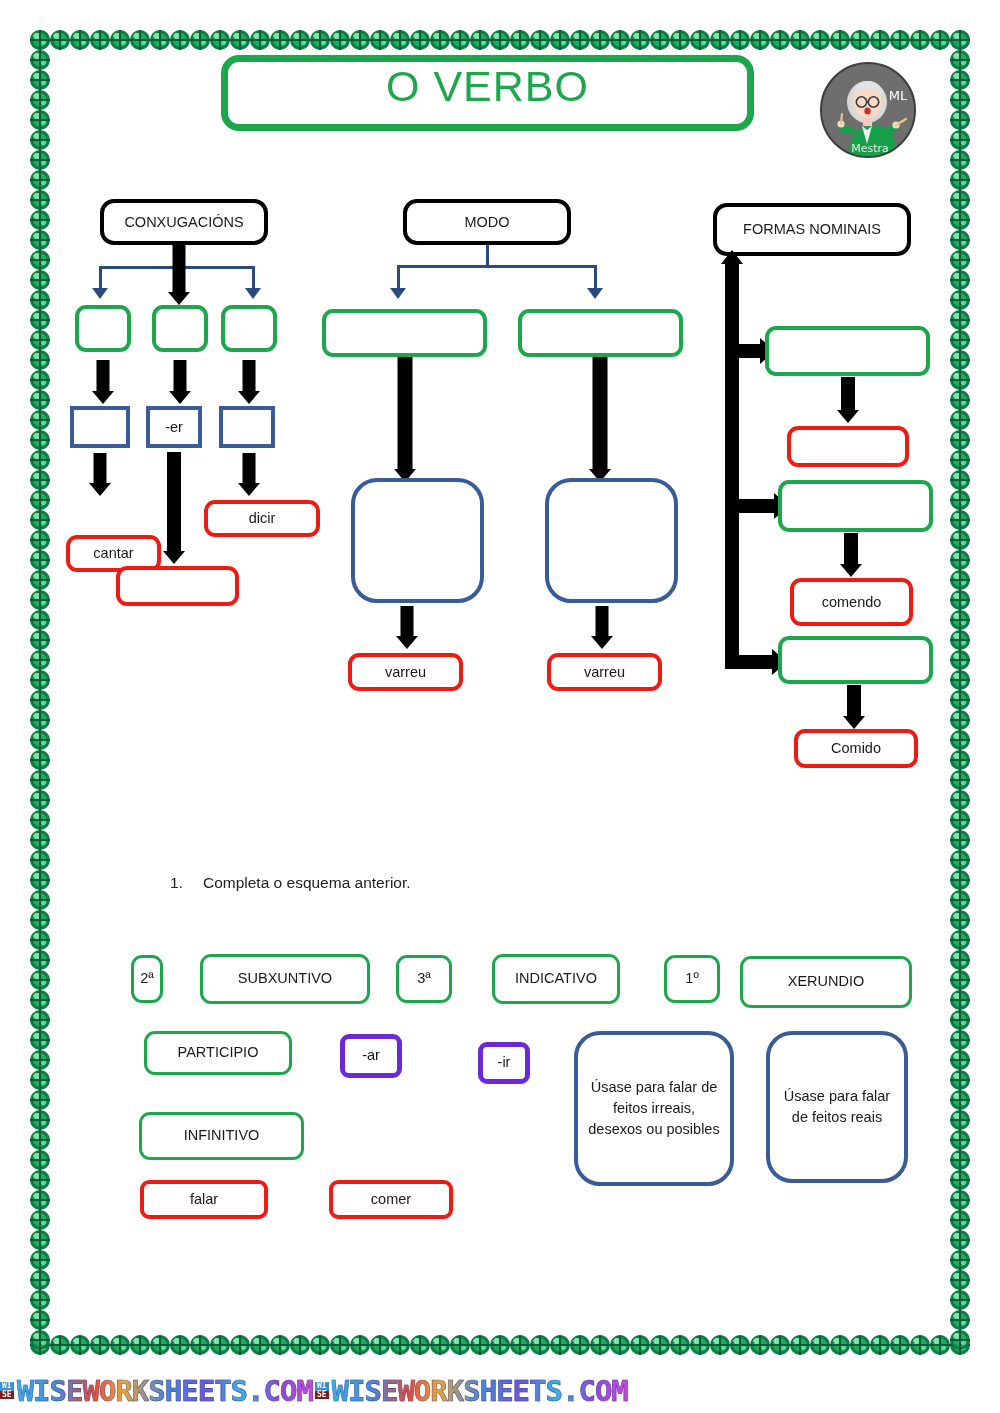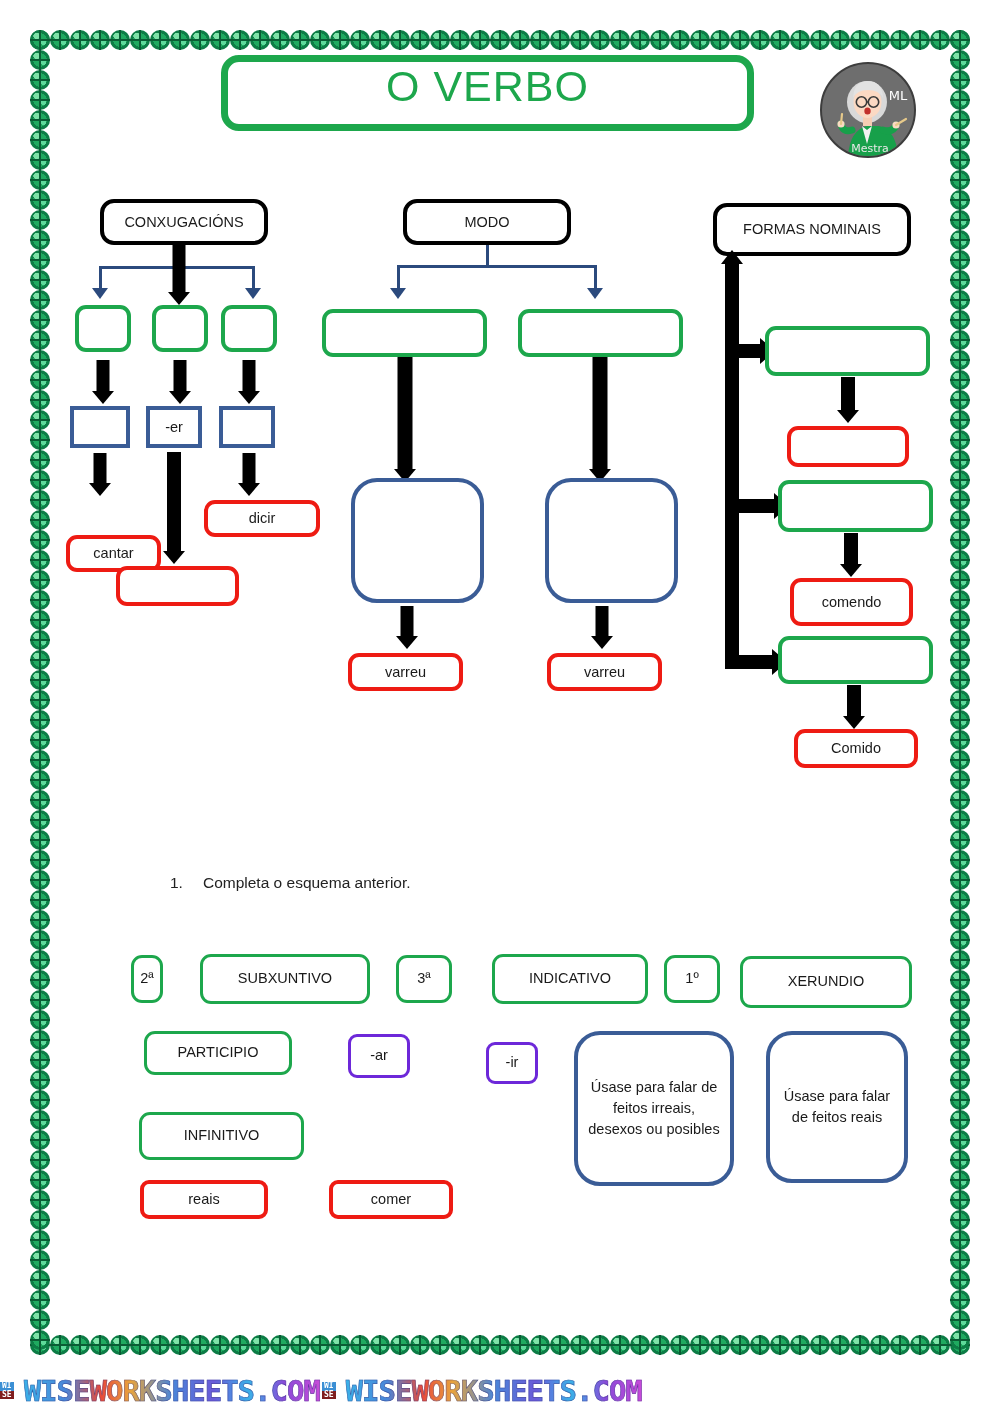--- a/index.html
+++ b/index.html
@@ -166,40 +166,40 @@
     align-items: center;
     justify-content: center;
     text-align: center;
     background: #fff;
     color: #1a1a1a;
     font-size: 14.5px;
     line-height: 1.45;
     padding: 2px 6px;
   }
   .wb-green { border: 3px solid #1DA74C; border-radius: 11px; }
-  .wb-blue  { border: 3px solid #6d28d9; border-radius: 9px; margin-left: 8px; }
+  .wb-blue  { border: 5px solid #6d28d9; border-radius: 9px; }
   .wb-blue-lg { border: 4px solid #3A5C96; border-radius: 26px; }
   .wb-red   { border: 4px solid #EE1B13; border-radius: 9px; }
 
   
   .footer {
     position: absolute;
     left: 0; top: 1368px;
     width: 1000px; height: 45px;
     display: flex;
     align-items: center;
     gap: 2px;
   }
   .wm-unit { display: flex; align-items: center; }
   .wm-badge {
     display: flex; flex-direction: column;
     font-size: 8px; font-weight: bold;
     font-family: "DejaVu Sans Mono", monospace;
     line-height: 1.05;
-    margin-right: 10px;
+    margin-right: 3px;
   }
   .wm-badge span { padding: 0 2px; color: #fff; }
   .wm-w { background: #3b8fd4; }
   .wm-s { background: #7f1d1d; }
   .wm-text {
     font-family: "DejaVu Sans Mono", monospace;
     font-size: 29px;
     font-weight: bold;
     letter-spacing: -1px;
     background: linear-gradient(90deg,#3bb0e8 0%,#4a86d8 14%,#e84a3a 26%,#e8a33d 36%,#4a86d8 50%,#6a5ad8 64%,#3bb0e8 76%,#8a4ad8 88%,#c84ad8 100%);
@@ -672,21 +672,21 @@
 
 <div class="wb wb-green" style="left:131px; top:955px; width:32px; height:48px;">
     <span>2ª</span>
   </div>
 <div class="wb wb-green" style="left:200px; top:954px; width:170px; height:50px;">
     <span>SUBXUNTIVO</span>
   </div>
 <div class="wb wb-green" style="left:396px; top:955px; width:56px; height:48px;">
     <span>3ª</span>
   </div>
-<div class="wb wb-green" style="left:492px; top:954px; width:156px; height:50px;">
+<div class="wb wb-green" style="left:492px; top:954px; width:128px; height:50px;">
     <span>INDICATIVO</span>
   </div>
 <div class="wb wb-green" style="left:664px; top:955px; width:56px; height:48px;">
     <span>1º</span>
   </div>
 <div class="wb wb-green" style="left:740px; top:956px; width:172px; height:52px;">
     <span>XERUNDIO</span>
   </div>
 
 <div class="wb wb-green" style="left:144px; top:1031px; width:148px; height:44px;">
@@ -703,21 +703,21 @@
   </div>
 <div class="wb wb-blue-lg" style="left:766px; top:1031px; width:142px; height:152px;">
     <span>Úsase para falar de feitos  reais</span>
   </div>
 
 <div class="wb wb-green" style="left:139px; top:1112px; width:165px; height:48px;">
     <span>INFINITIVO</span>
   </div>
 
 <div class="wb wb-red" style="left:140px; top:1180px; width:128px; height:39px;">
-    <span>reais</span>
+    <span>falar</span>
   </div>
 <div class="wb wb-red" style="left:329px; top:1180px; width:124px; height:39px;">
     <span>comer</span>
   </div>
 
 <div class="footer">
   <div class="wm-unit">
     <div class="wm-badge">
       <span class="wm-w">WI</span>
       <span class="wm-s">SE</span>

